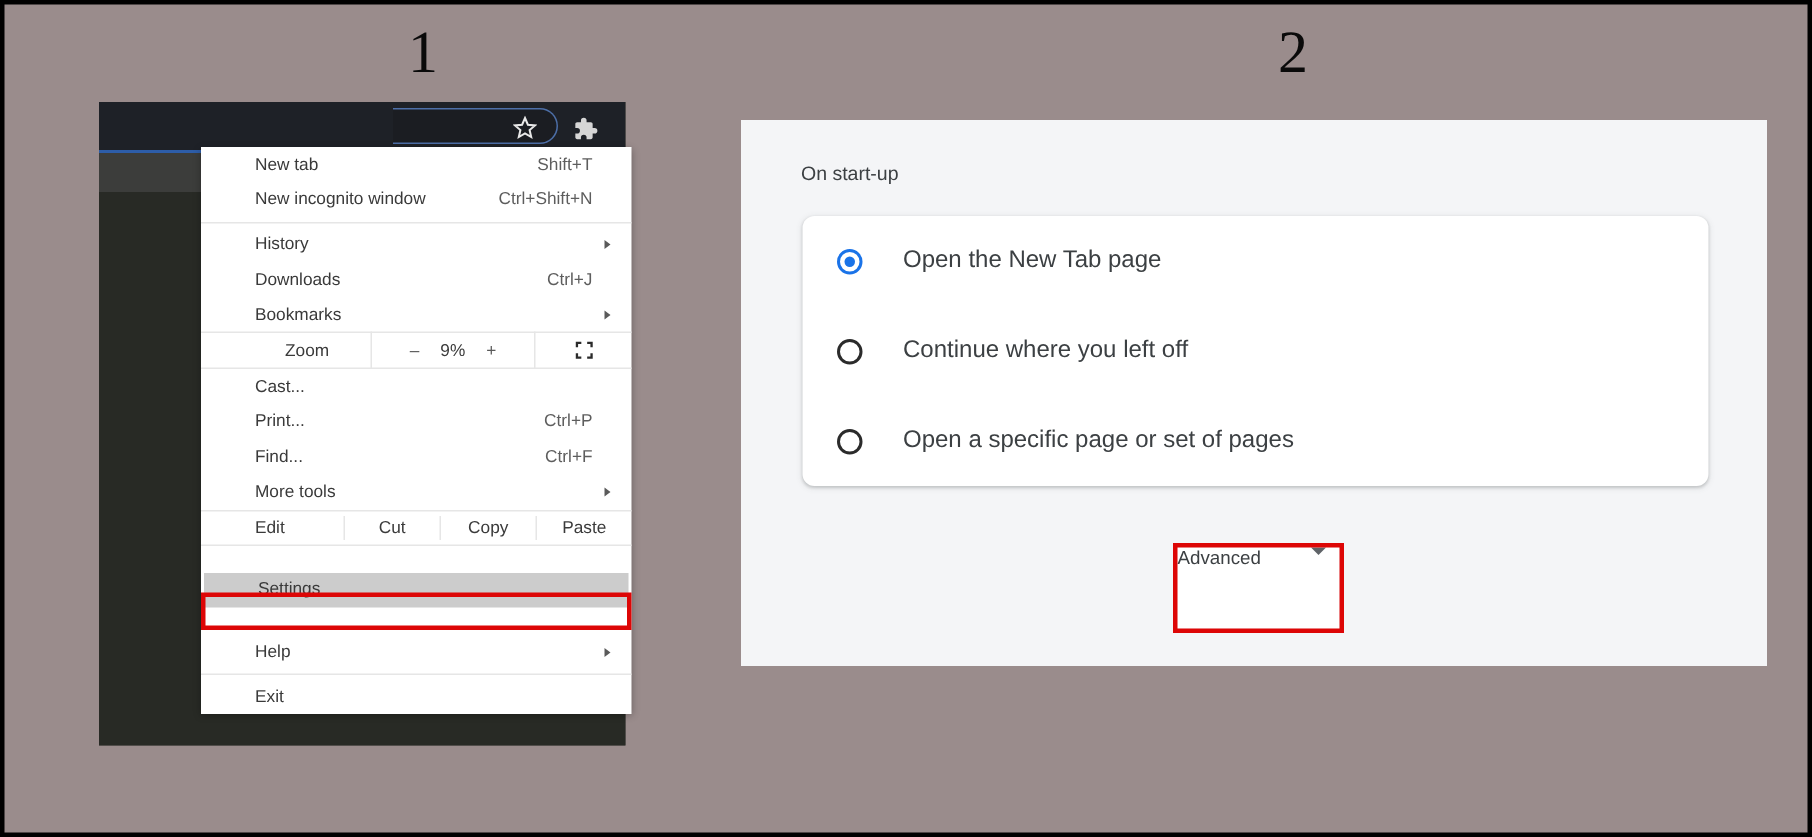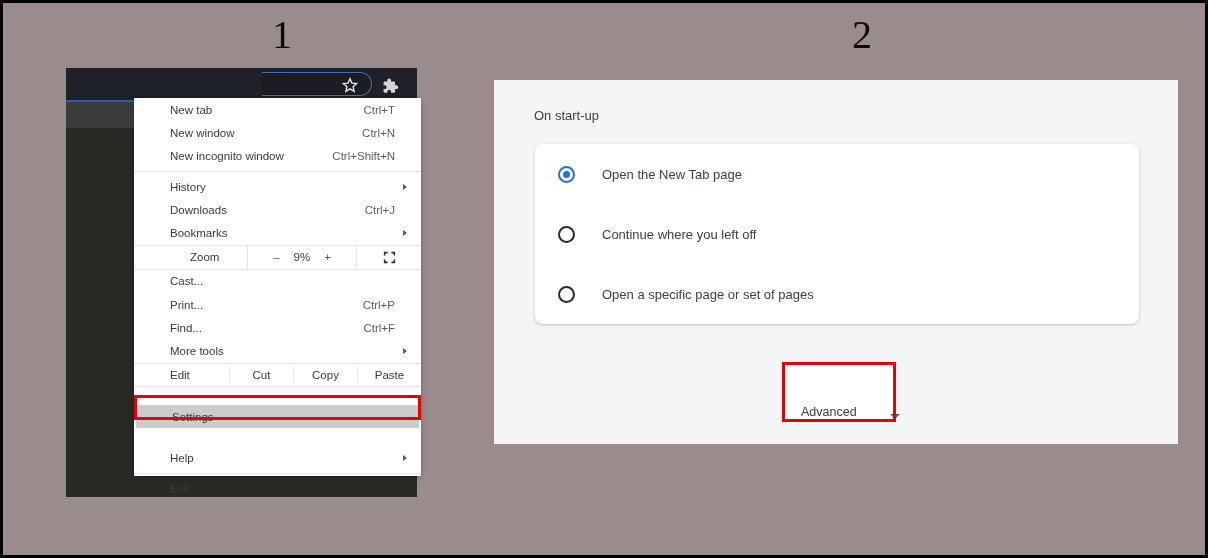--- a/index.html
+++ b/index.html
@@ -220,33 +220,32 @@
     position: absolute;
     left: 3px; top: 3px;
     width: 7px; height: 7px;
     border-radius: 50%;
     background: #1a73e8;
     display: none;
   }
   .radio-row.selected .radio-inner { display: block; }
   .radio-label {
     margin-left: 27px;
-    font-size: 13px;
+    font-size: 16px;
     color: #3c4043;
     white-space: nowrap;
     text-align: right;
   }
 
   #advanced-button {
     position: absolute;
     left: 291px; top: 285px;
     width: 108px; height: 54px;
     background: #ffffff;
-    display: flex; align-items: flex-end;
-    padding-left: 16px;
+    display: flex; align-items: flex-start;
     gap: 33px;
   }
   #advanced-label { font-size: 12.5px; color: #3c4043; }
   #advanced-caret {
     width: 0; height: 0;
     border-left: 5px solid transparent;
     border-right: 5px solid transparent;
     border-top: 5px solid #5f6368;
   }
   #advanced-highlight {
@@ -282,25 +281,21 @@
     </div>
     <div id="toolbar-blue-line"></div>
     <div id="tab-strip-left"></div>
     <div id="content-dark"></div>
   </div>
 
   <div id="chrome-menu">
 
     <div class="menu-row">
       <span class="m-label">New tab</span>
-      <span class="m-accel">Ctrl+T</span>
-    </div>
-    <div class="menu-row">
-      <span class="m-label">New window</span>
-      <span class="m-accel">Ctrl+N</span>
+      <span class="m-accel">Shift+T</span>
     </div>
     <div class="menu-row">
       <span class="m-label">New incognito window</span>
       <span class="m-accel">Ctrl+Shift+N</span>
     </div>
 
     <div class="menu-sep"></div>
 
     <div class="menu-row">
       <span class="m-label">History</span>

